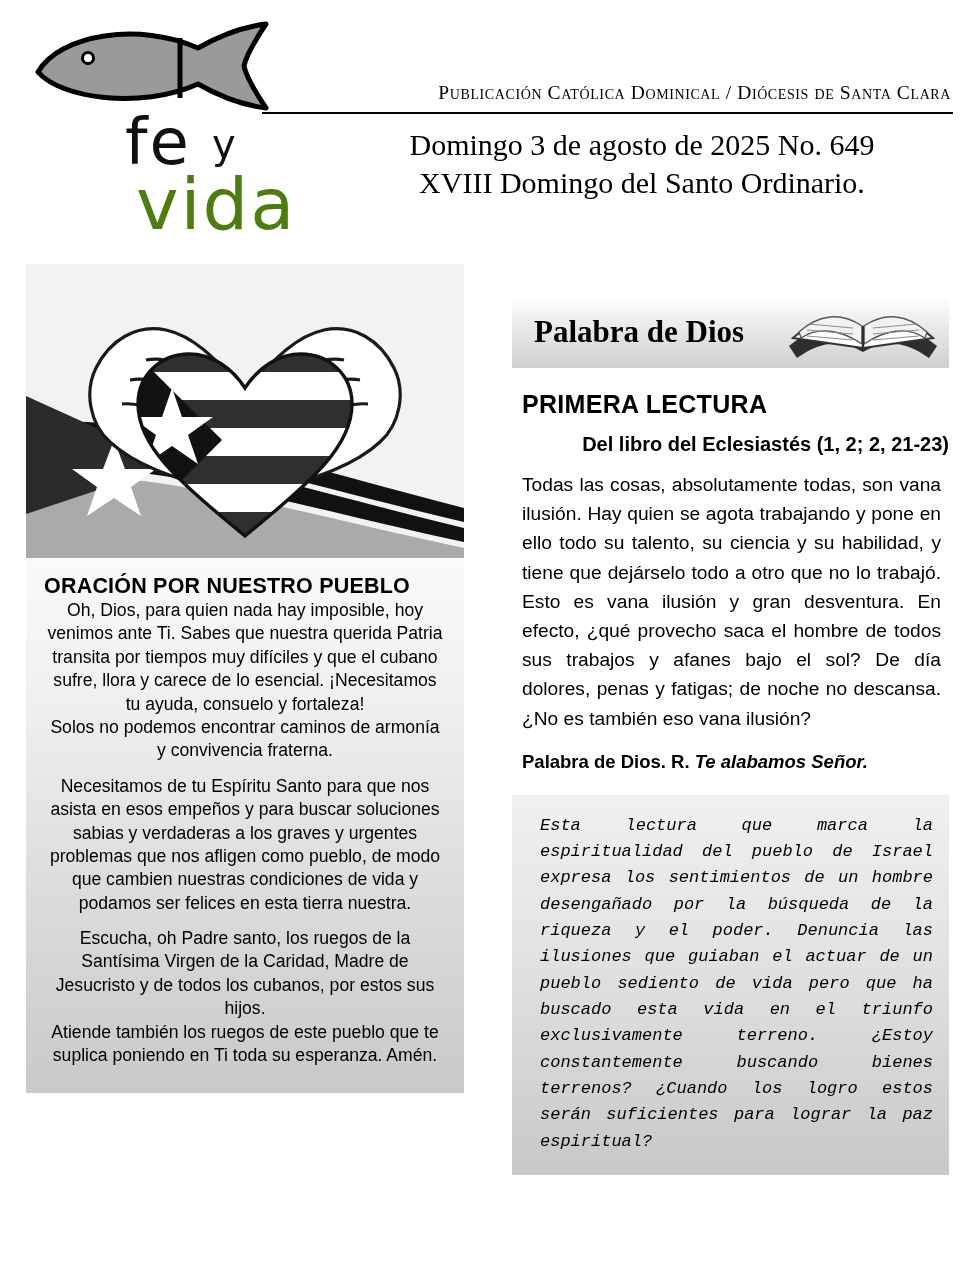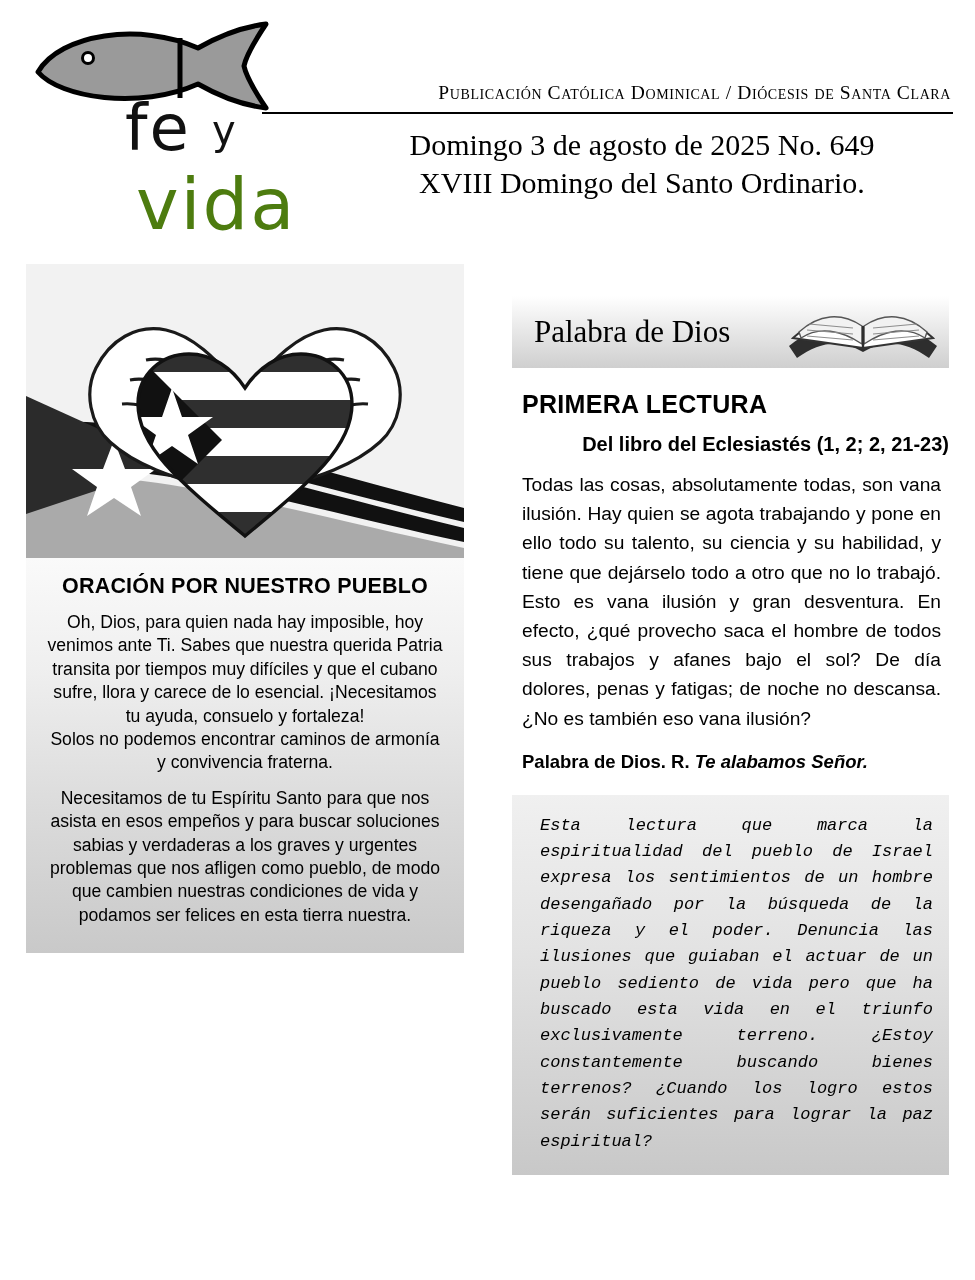--- a/index.html
+++ b/index.html
@@ -35,21 +35,21 @@
     height: 240px;
   }
   .fish-svg {
     position: absolute;
     left: 0;
     top: 0;
   }
   .logo-word {
     position: absolute;
     left: 95px;
-    top: 82px;
+    top: 96px;
     font-family: "DejaVu Sans", sans-serif;
     font-size: 60px;
     letter-spacing: 2px;
     color: #111;
     line-height: 1;
   }
   .logo-word .fe {
     font-size: 64px;
   }
   .logo-word .y {
@@ -111,25 +111,24 @@
     overflow: hidden;
   }
   .prayer-panel {
     position: relative;
     width: 438px;
     background: linear-gradient(180deg, #fafafa 0%, #efefef 28%, #dcdcdc 62%, #c9c9c9 100%);
     padding: 16px 18px 26px 18px;
     box-sizing: border-box;
   }
   .prayer-title {
-    text-align: center;
+    text-align: left;
     font-weight: bold;
     font-size: 21.5px;
     letter-spacing: 0.2px;
-    margin-bottom: 12px;
   }
   .prayer-p {
     text-align: center;
     font-size: 17.6px;
     line-height: 1.33;
     margin: 0 0 12px 0;
   }
   .prayer-p:last-child { margin-bottom: 0; }
 
   
@@ -143,20 +142,21 @@
     position: relative;
     height: 72px;
     background: linear-gradient(180deg, #ffffff 0%, #e9e9e9 45%, #cfcfcf 100%);
     display: flex;
     align-items: center;
   }
   .section-banner-title {
     font-family: "Liberation Serif", serif;
     font-size: 31px;
     padding-left: 22px;
+    font-weight: bold;
   }
   .bible-art {
     position: absolute;
     right: 2px;
     top: -22px;
     width: 168px;
     height: 104px;
   }
 
   .reading-head {
@@ -272,20 +272,21 @@
           <polygon points="146,124 156,153 187,153 162,171 172,200 146,182 120,200 130,171 105,153 136,153" fill="#ffffff"></polygon>
         </g>
         <path d="M219 272 C 150 215, 112 182, 112 140 C 112 110, 136 90, 163 90 C 186 90, 206 104, 219 124 C 232 104, 252 90, 275 90 C 302 90, 326 110, 326 140 C 326 182, 288 215, 219 272 Z" fill="none" stroke="#111" stroke-width="3.4"></path>
       </svg>
     </div>
 
     <div class="prayer-panel">
       <div class="prayer-title">ORACIÓN POR NUESTRO PUEBLO</div>
       <p class="prayer-p">Oh, Dios, para quien nada hay imposible, hoy venimos ante Ti. Sabes que nuestra querida Patria transita por tiempos muy difíciles y que el cubano sufre, llora y carece de lo esencial. ¡Necesitamos tu ayuda, consuelo y fortaleza!<br>Solos no podemos encontrar caminos de armonía y convivencia fraterna.</p>
       <p class="prayer-p">Necesitamos de tu Espíritu Santo para que nos asista en esos empeños y para buscar soluciones sabias y verdaderas a los graves y urgentes problemas que nos afligen como pueblo, de modo que cambien nuestras condiciones de vida y podamos ser felices en esta tierra nuestra.</p>
+      <p class="prayer-p">Escucha, oh Padre santo, los ruegos de la Santísima Virgen de la Caridad, Madre de Jesucristo y de todos los cubanos, por estos sus hijos.<br>Atiende también los ruegos de este pueblo que te suplica poniendo en Ti toda su esperanza. Amén.</p>
     </div>
   </div>
 
   <div class="right-col">
 
     <div class="section-banner">
       <div class="section-banner-title">Palabra de Dios</div>
       <svg class="bible-art" viewBox="0 0 168 104">
         <path d="M10 72 C 36 50, 62 48, 84 60 C 106 48, 132 50, 158 72 L 150 84 C 126 66, 104 66, 84 78 C 64 66, 42 66, 18 84 Z" fill="#2e2e2e"></path>
         <path d="M14 64 C 38 42, 62 40, 84 54 C 106 40, 130 42, 154 64 L 84 74 Z" fill="#ffffff" stroke="#333" stroke-width="2"></path>

